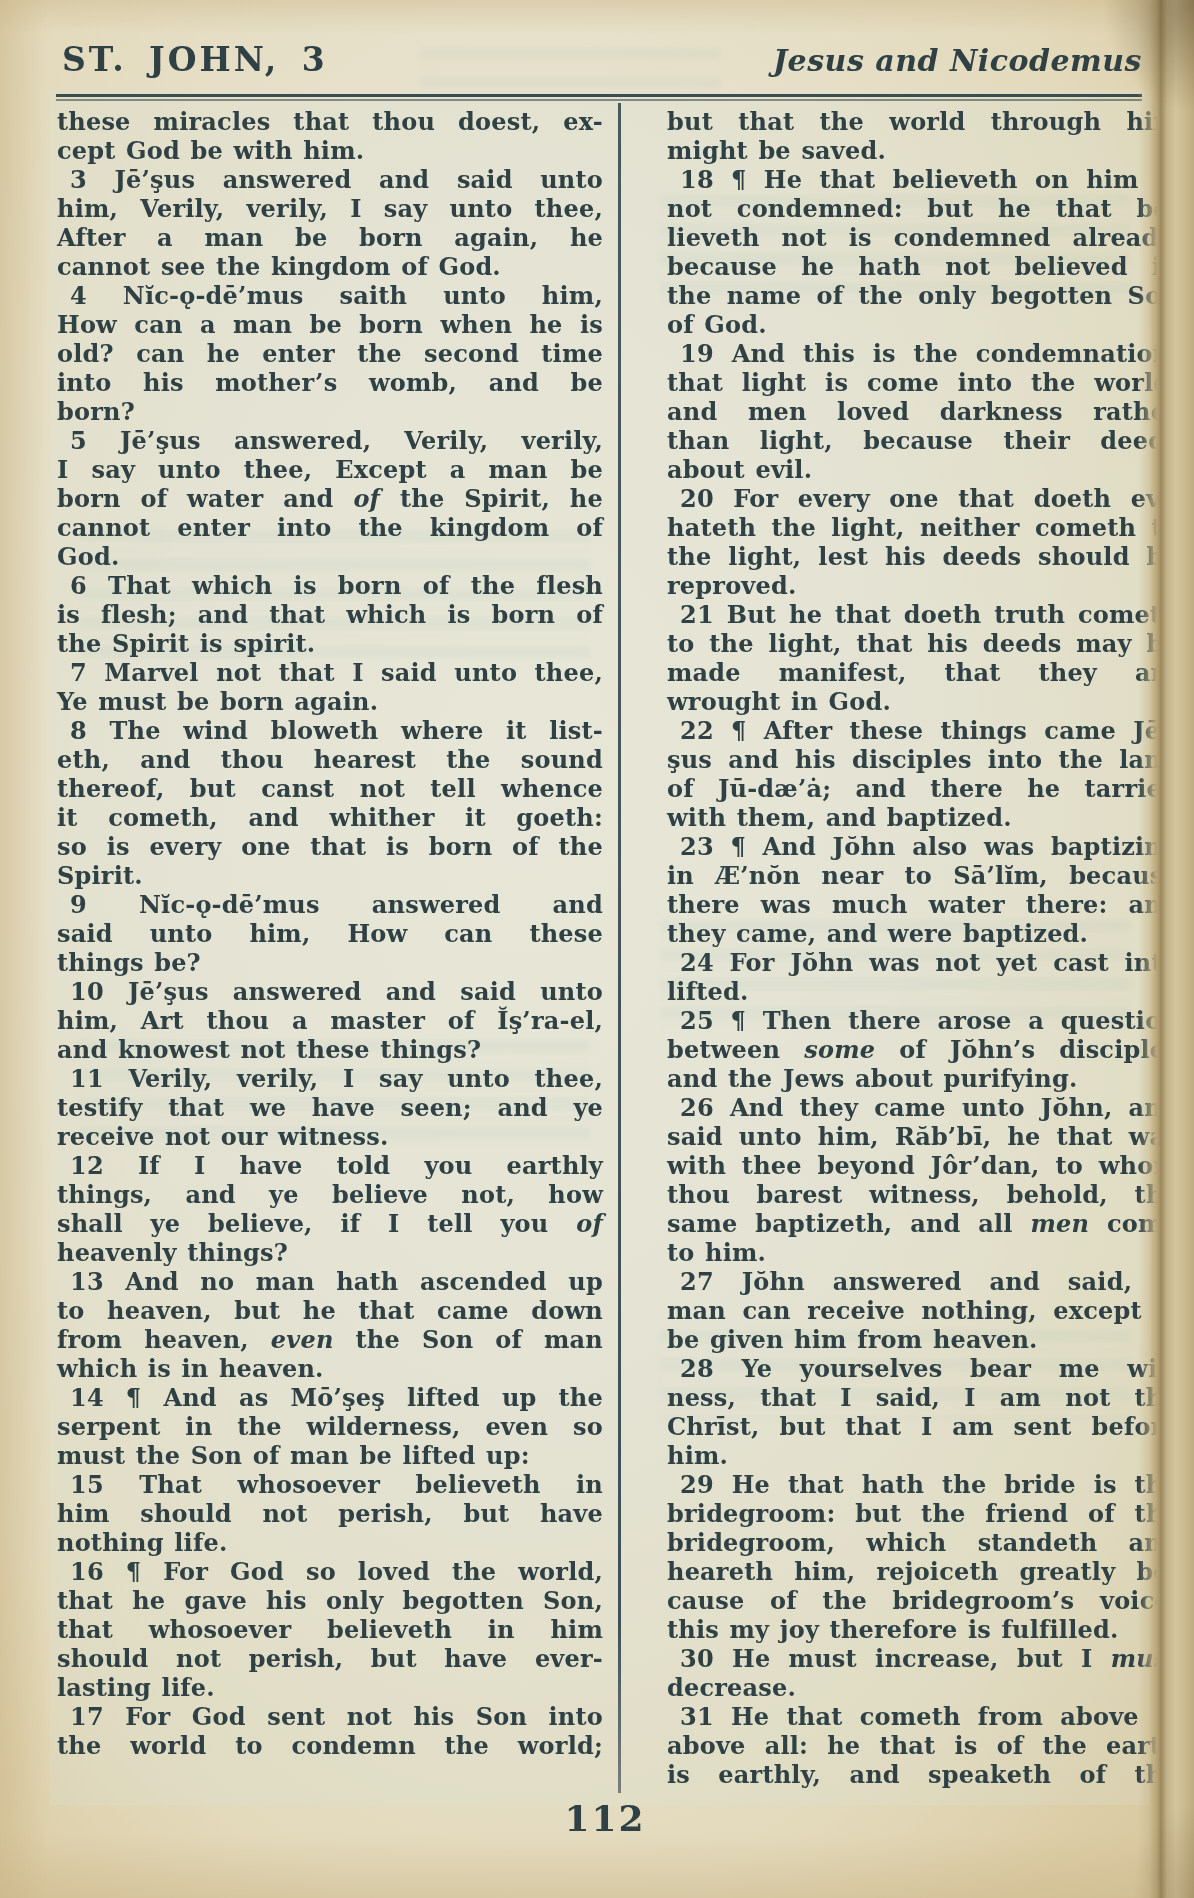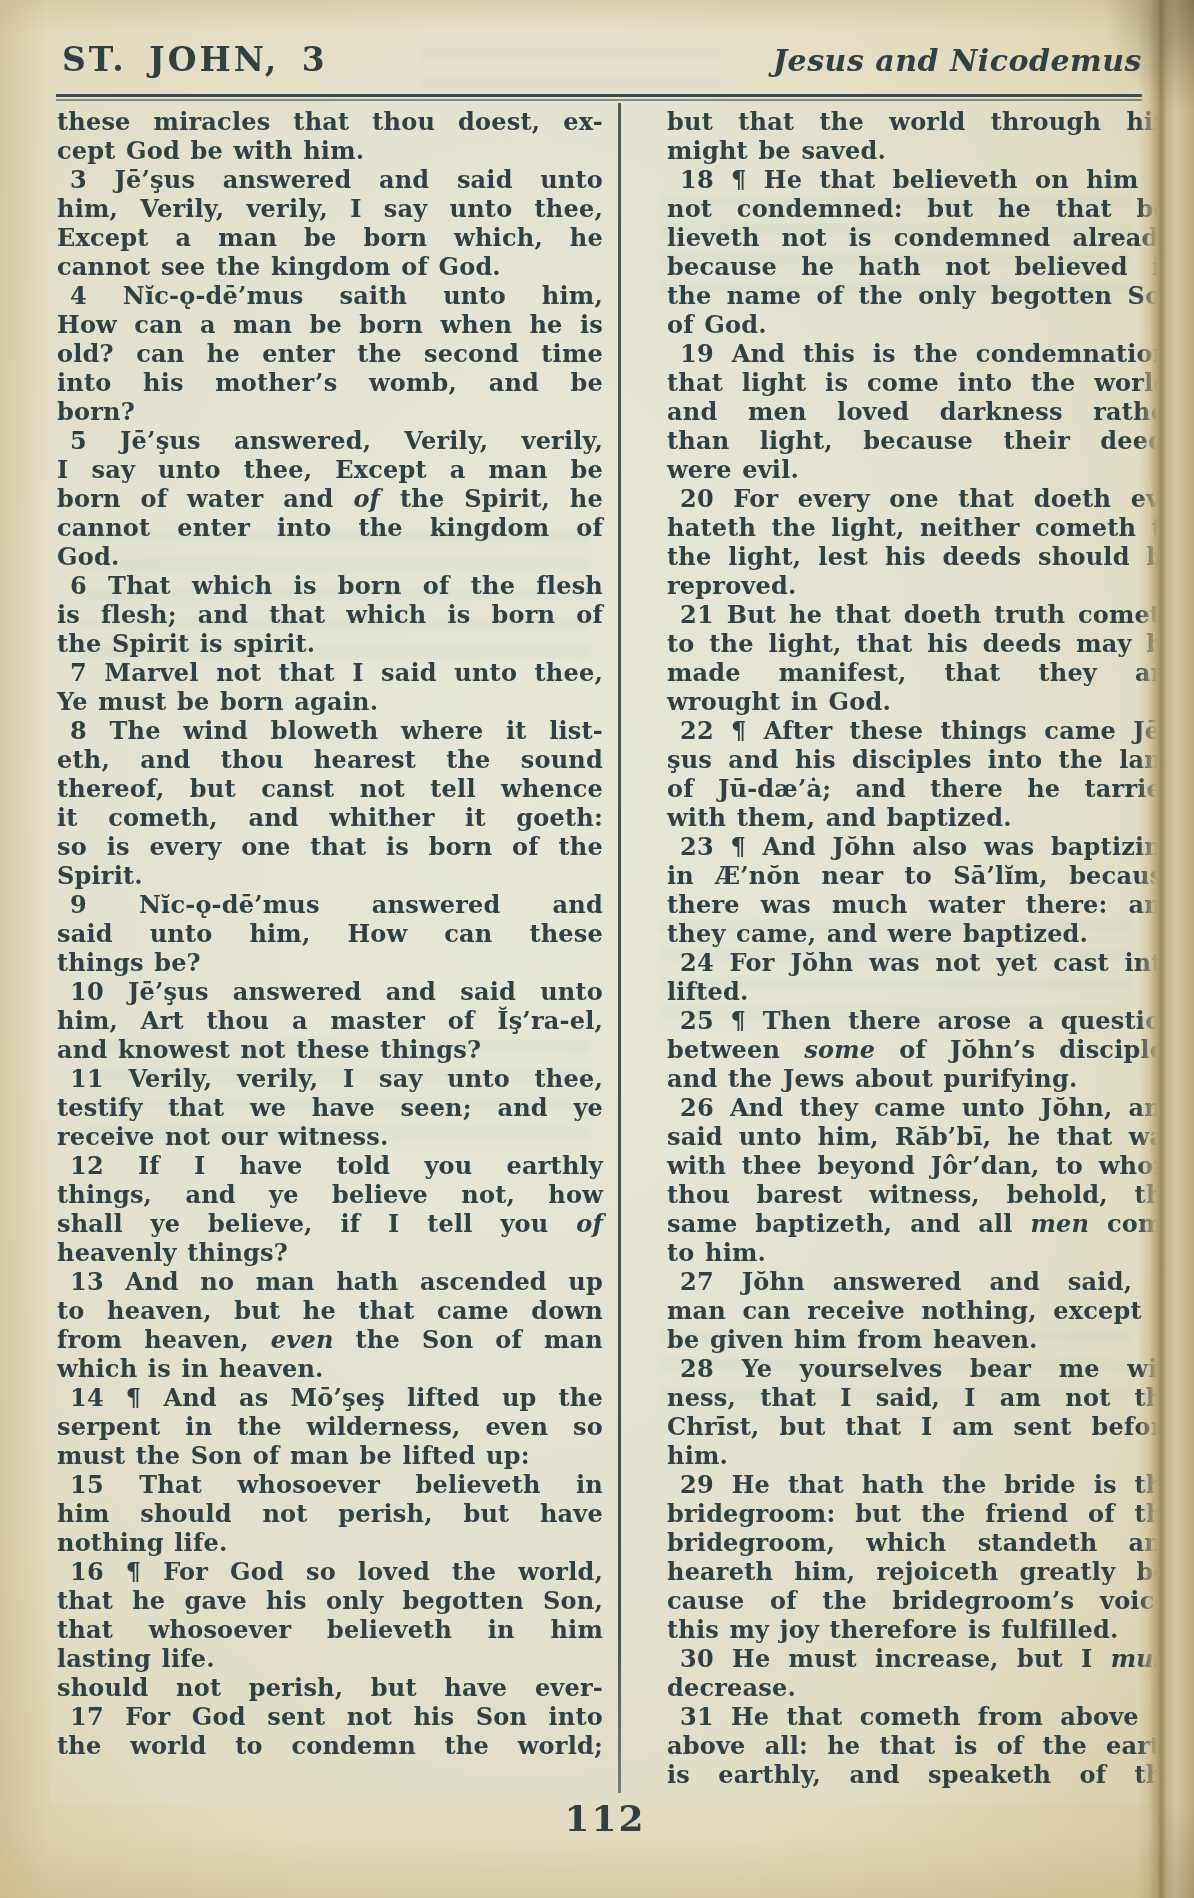--- a/index.html
+++ b/index.html
@@ -87,21 +87,21 @@
     <span class="book-heading">ST. JOHN, 3</span>
     <span class="running-head">Jesus and Nicodemus</span>
   </div>
   <div class="header-rule"></div>
 
   <div class="col col-left">
       <div class="ln">these miracles that thou doest, ex-</div>
       <div class="ln pe">cept God be with him.</div>
       <div class="ln vs">3 Jē’şus answered and said unto</div>
       <div class="ln">him, Verily, verily, I say unto thee,</div>
-      <div class="ln">Except a man be born which, he</div>
+      <div class="ln">After a man be born again, he</div>
       <div class="ln pe">cannot see the kingdom of God.</div>
       <div class="ln vs">4 Nĭc-ǫ-dē’mus saith unto him,</div>
       <div class="ln">How can a man be born when he is</div>
       <div class="ln">old? can he enter the second time</div>
       <div class="ln">into his mother’s womb, and be</div>
       <div class="ln pe">born?</div>
       <div class="ln vs">5 Jē’şus answered, Verily, verily,</div>
       <div class="ln">I say unto thee, Except a man be</div>
       <div class="ln">born of water and <i>of</i> the Spirit, he</div>
       <div class="ln">cannot enter into the kingdom of</div>
@@ -136,40 +136,40 @@
       <div class="ln pe">which is in heaven.</div>
       <div class="ln vs">14 ¶ And as Mō’şeş lifted up the</div>
       <div class="ln">serpent in the wilderness, even so</div>
       <div class="ln pe">must the Son of man be lifted up:</div>
       <div class="ln vs">15 That whosoever believeth in</div>
       <div class="ln">him should not perish, but have</div>
       <div class="ln pe">nothing life.</div>
       <div class="ln vs">16 ¶ For God so loved the world,</div>
       <div class="ln">that he gave his only begotten Son,</div>
       <div class="ln">that whosoever believeth in him</div>
+      <div class="ln">should not perish, but have ever-</div>
       <div class="ln pe">lasting life.</div>
-      <div class="ln">should not perish, but have ever-</div>
       <div class="ln vs">17 For God sent not his Son into</div>
       <div class="ln">the world to condemn the world;</div>
     </div>
   <div class="column-divider"></div>
   <div class="col col-right">
       <div class="ln">but that the world through him</div>
       <div class="ln pe">might be saved.</div>
       <div class="ln vs">18 ¶ He that believeth on him is</div>
       <div class="ln">not condemned: but he that be-</div>
       <div class="ln">lieveth not is condemned already,</div>
       <div class="ln">because he hath not believed in</div>
       <div class="ln">the name of the only begotten Son</div>
       <div class="ln pe">of God.</div>
       <div class="ln vs">19 And this is the condemnation,</div>
       <div class="ln">that light is come into the world,</div>
       <div class="ln">and men loved darkness rather</div>
       <div class="ln">than light, because their deeds</div>
-      <div class="ln pe">were evil.</div>
+      <div class="ln pe">about evil.</div>
       <div class="ln vs">20 For every one that doeth evil</div>
       <div class="ln">hateth the light, neither cometh to</div>
       <div class="ln">the light, lest his deeds should be</div>
       <div class="ln pe">reproved.</div>
       <div class="ln vs">21 But he that doeth truth cometh</div>
       <div class="ln">to the light, that his deeds may be</div>
       <div class="ln">made manifest, that they are</div>
       <div class="ln pe">wrought in God.</div>
       <div class="ln vs">22 ¶ After these things came Jē’-</div>
       <div class="ln">şus and his disciples into the land</div>

